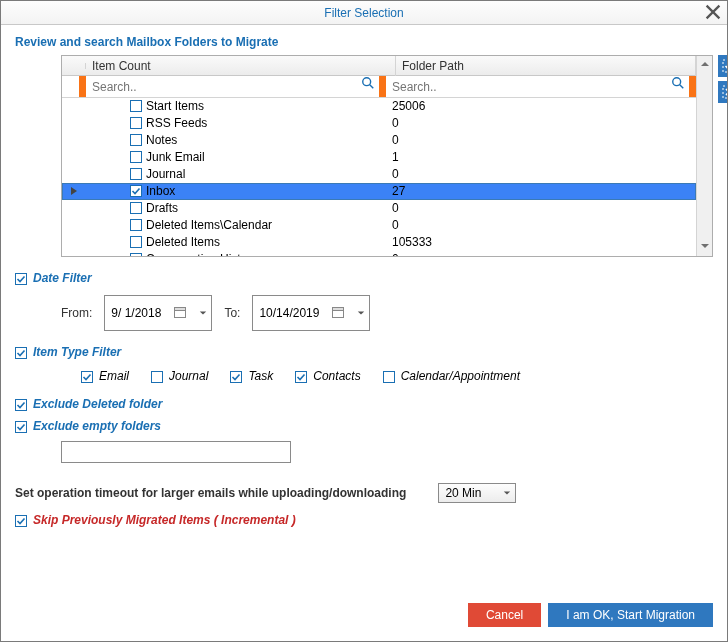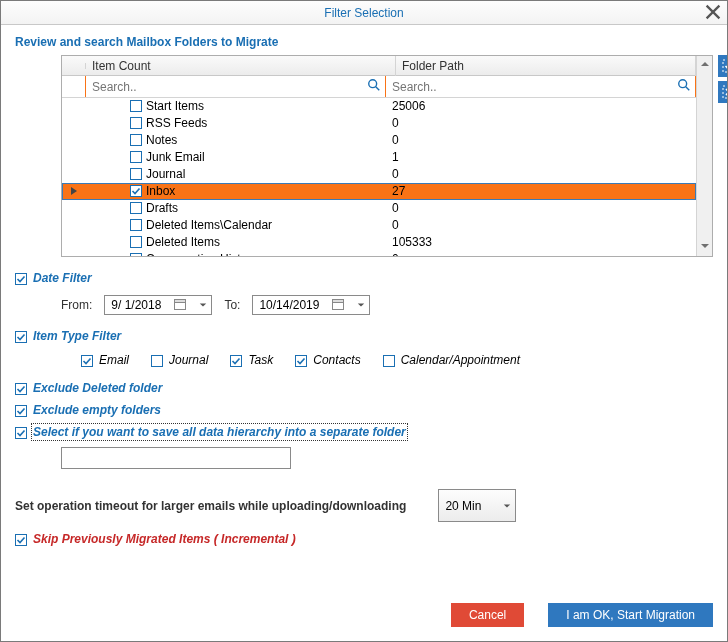--- a/index.html
+++ b/index.html
@@ -75,23 +75,22 @@
   .col-gutter { width: 24px; flex: none; }
   .col-path { width: 300px; flex: none; }
   .col-count { flex: 1; }
   .search-row {
     display: flex;
     height: 22px;
     border-bottom: 1px solid #d4d4d4;
     background: #fff;
   }
   .search-row .cell {
-    border-right: 1px solid #f97316;
-    display: flex;
-    align-items: center;
+    border-right: 7px solid #f97316;
+    display: flex;
     padding: 0 4px;
     position: relative;
   }
   .search-input {
     border: none;
     outline: none;
     font-size: 12px;
     width: 100%;
     color: #777;
   }
@@ -105,21 +104,21 @@
     display: flex;
     height: 17px;
     align-items: center;
     border-bottom: 1px solid rgba(0,0,0,0);
   }
   .row .cell { display: flex; align-items: center; padding: 0 4px; height: 100%; }
   .row .cell.gutter { width: 24px; flex: none; justify-content: center; }
   .row .cell.path { width: 300px; flex: none; padding-left: 44px; gap: 4px; }
   .row .cell.count { flex: 1; padding-left: 6px; }
   .row.sel {
-    background: #f97316;
+    background: #3b82f6;
     outline: 1px solid #3a7ab6;
     outline-offset: -1px;
   }
   .cb {
     width: 12px;
     height: 12px;
     border: 1px solid #1a6fb3;
     display: inline-flex;
     align-items: center;
     justify-content: center;
@@ -176,21 +175,21 @@
     align-items: center;
     gap: 12px;
     margin-top: 8px;
     margin-left: 46px;
   }
   .lbl { color: #333; }
   .datebox {
     display: inline-flex;
     align-items: center;
     border: 1px solid #8a8a8a;
-    height: 20px;
+    height: 36px;
     padding: 0 4px 0 6px;
     background: #fff;
     gap: 12px;
   }
   .datebox .cal-icn svg { width: 14px; height: 14px; }
   .datebox .dd svg { width: 8px; height: 8px; }
   .type-row {
     display: flex;
     gap: 22px;
     margin-top: 8px;
@@ -211,32 +210,32 @@
   .timeout-row {
     margin-top: 20px;
     display: flex;
     align-items: center;
     gap: 32px;
   }
   .select {
     display: inline-flex;
     align-items: center;
     border: 1px solid #8a8a8a;
-    height: 33px;
+    height: 20px;
     padding: 0 4px 0 6px;
     gap: 22px;
     background: linear-gradient(to bottom,#fdfdfd,#ececec);
   }
   .select .dd svg { width: 8px; height: 8px; }
   .footer {
     position: absolute;
     bottom: 14px;
     right: 14px;
     display: flex;
-    gap: 24px;
+    gap: 7px;
   }
   .btn {
     height: 24px;
     padding: 0 18px;
     color: #fff;
     font-size: 12px;
     border: none;
     cursor: pointer;
     display: flex;
     align-items: center;
@@ -500,28 +499,20 @@
     <label class="chk-label blue">
       <span class="cb checked">
           <svg viewBox="0 0 10 10">
             <path d="M1.5 5 L4 7.5 L8.5 2.5" stroke="#1a6fb3" stroke-width="1.6" fill="none"></path>
           </svg>
         </span>
       <span>Exclude empty folders</span>
     </label>
   </div>
   <div style="margin-top:6px">
-    <label class="chk-label blue">
-      <span class="cb checked">
-          <svg viewBox="0 0 10 10">
-            <path d="M1.5 5 L4 7.5 L8.5 2.5" stroke="#1a6fb3" stroke-width="1.6" fill="none"></path>
-          </svg>
-        </span>
-      <span class="dotted-focus">Select if you want to save all data hierarchy into a separate folder</span>
-    </label>
     <input class="separate-input" value="" style="">
   </div>
 
   <div class="timeout-row">
     <span class="lbl" style="font-weight:600">Set operation timeout for larger emails while uploading/downloading</span>
     <span class="select">
       <span>20 Min</span>
       <span class="dd"><svg viewBox="0 0 10 10">
             <path d="M1 3 L5 7 L9 3 Z" fill="#555"></path>
           </svg></span>

